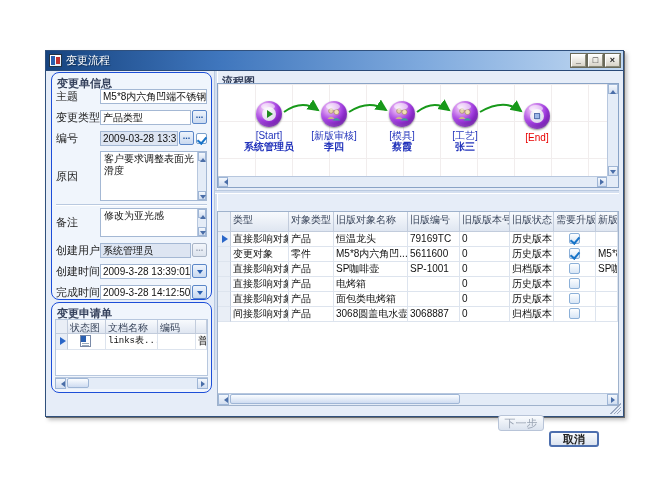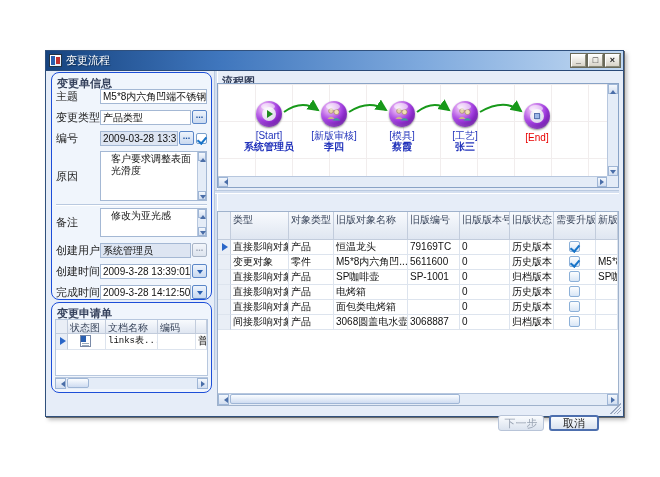--- a/index.html
+++ b/index.html
@@ -42,21 +42,21 @@
       text-align:center; font-weight:bold; }
   .dbtn { flex:none; width:15px; height:14px; margin-left:1px; background:linear-gradient(#eef4fc,#c9d9f0);
       border:1px solid #5a86c8; border-radius:2px; position:relative; }
   .dbtn::after { content:""; position:absolute; left:4px; top:5px; border:3px solid transparent; border-top:4px solid #2a5fb0; }
   .fbtn.dis { border-color:#a8b4c6; color:#9aa4b4; background:linear-gradient(#f2f5fa,#dde4ee); }
   .fcheck { flex:none; width:11px; height:11px; margin-left:2px; background:#fff; border:1px solid #7aa0cc;
       border-radius:2px; position:relative; }
   .fcheck::after, .cb.on::after { content:""; position:absolute; left:2px; top:1px; width:4px; height:7px;
       border:solid #1874c8; border-width:0 2px 2px 0; transform:rotate(40deg); }
   .farea { flex:1; align-self:stretch; background:#fff; border:1px solid #a4b8d4; font-size:10px;
-      padding:1px 10px; color:#111; position:relative; overflow:hidden; line-height:12px; }
+      padding:1px 3px; color:#111; position:relative; overflow:hidden; line-height:12px; }
   .vsb { position:absolute; right:0; top:0; bottom:0; width:9px; background:#e4ecf7; border-left:1px solid #b7c7de; }
   .vsb .up,.vsb .dn { position:absolute; left:0; right:0; height:9px; background:linear-gradient(#f4f8fd,#d2def0); border:1px solid #9fb6d6; }
   .vsb .up { top:0; } .vsb .dn { bottom:0; }
   .vsb .up::after { content:""; position:absolute; left:1px; top:2px; border:3px solid transparent; border-bottom:4px solid #4a6ea8; }
   .vsb .dn::after { content:""; position:absolute; left:1px; top:3px; border:3px solid transparent; border-top:4px solid #4a6ea8; }
   .divider { position:absolute; left:4px; right:4px; height:2px; border-top:1px solid #b9c9e0; border-bottom:1px solid #fff; }
 
   
   .ghead,.grow { display:grid; align-items:center; }
   .ghead > div { height:100%; background:linear-gradient(#f8fafd,#dfe6f1); border-right:1px solid #c2ccdc;
@@ -117,21 +117,21 @@
   .fnode.end .ncap { color:#e80000; }
 
   
   .vsplit { position:absolute; width:4px; background:#d4dff0; border-left:1px solid #b9c9e0; border-right:1px solid #fff; }
   .hsplit { position:absolute; height:4px; background:#d4dff0; border-top:1px solid #b9c9e0; border-bottom:1px solid #fff; }
 
   
   .btn { position:absolute; height:16px; font-size:11px; text-align:center; line-height:14px;
       background:linear-gradient(#fafcfe,#dbe3ef); border:1px solid #b8c4d8; border-radius:3px; color:#222; }
   .btn.dis { color:#9aa4b4; }
-  .btn.def { border:2px solid #4d6fae; line-height:12px; font-weight:normal; }
+  .btn.def { border:2px solid #4d6fae; line-height:12px; font-weight:bold;margin-top:16px; }
   .grip { position:absolute; right:2px; bottom:2px; width:11px; height:11px;
       background:linear-gradient(135deg,transparent 0 50%,#9aa8c0 50% 57%,transparent 57% 64%,#9aa8c0 64% 71%,transparent 71% 78%,#9aa8c0 78% 85%,transparent 85%); }
 
   .docicon { display:inline-block; width:11px; height:12px; margin:1px 0 0 10px; background:#fff;
       border:1px solid #7a8aa8; position:relative; }
   .docicon::before { content:""; position:absolute; left:0; top:0; width:5px; height:6px; background:#2a5fb0; }
   .docicon::after { content:""; position:absolute; left:1px; top:7px; width:7px; height:1px; background:#9ab; box-shadow:0 2px 0 #9ab; }
 </style>
 </head>
 <body>
@@ -331,21 +331,21 @@
 
     <div class="hsplit" style="left:169px;right:4px;top:119px;"></div>
 
     <div class="tabbar" style="left:175px;top:122px;height:36px;">
       <div class="tab active">新版审批</div>
       <div class="tab">模具更改</div>
       <div class="tab">工艺更改</div>
     </div>
 
     <div id="detailgrid" style="left:171px;top:140px;width:402px;height:195px;">
-      <div class="ghead" style="grid-template-columns:13px 58px 45px 74px 52px 50px 44px 42px 1fr;height:28px;">
+      <div class="ghead" style="grid-template-columns:13px 58px 45px 74px 52px 50px 44px 42px 1fr;height:20px;">
         <div class="ind"></div>
         <div>类型</div>
         <div>对象类型</div>
         <div>旧版对象名称</div>
         <div>旧版编号</div>
         <div>旧版版本号</div>
         <div>旧版状态</div>
         <div>需要升版</div>
         <div>新版</div>
       </div>

